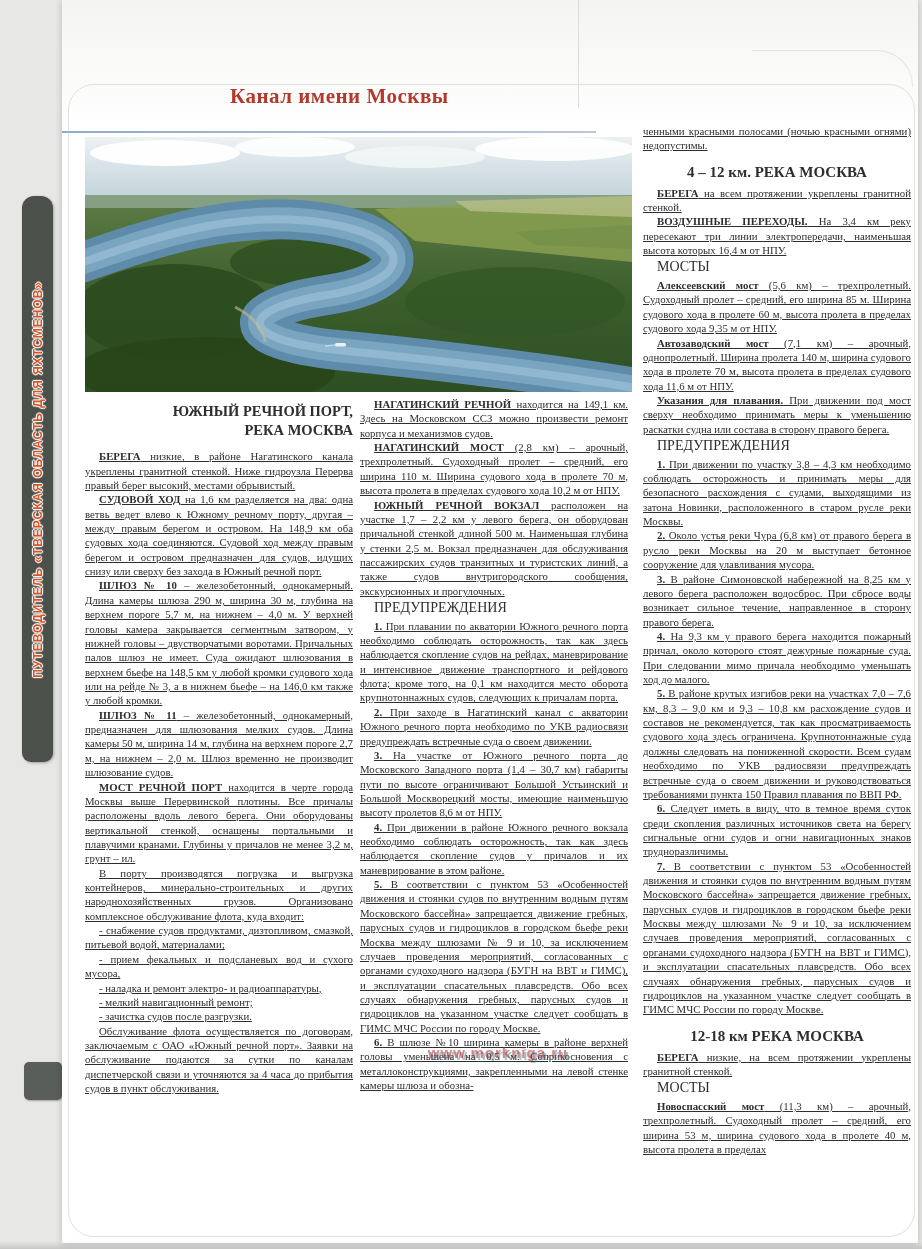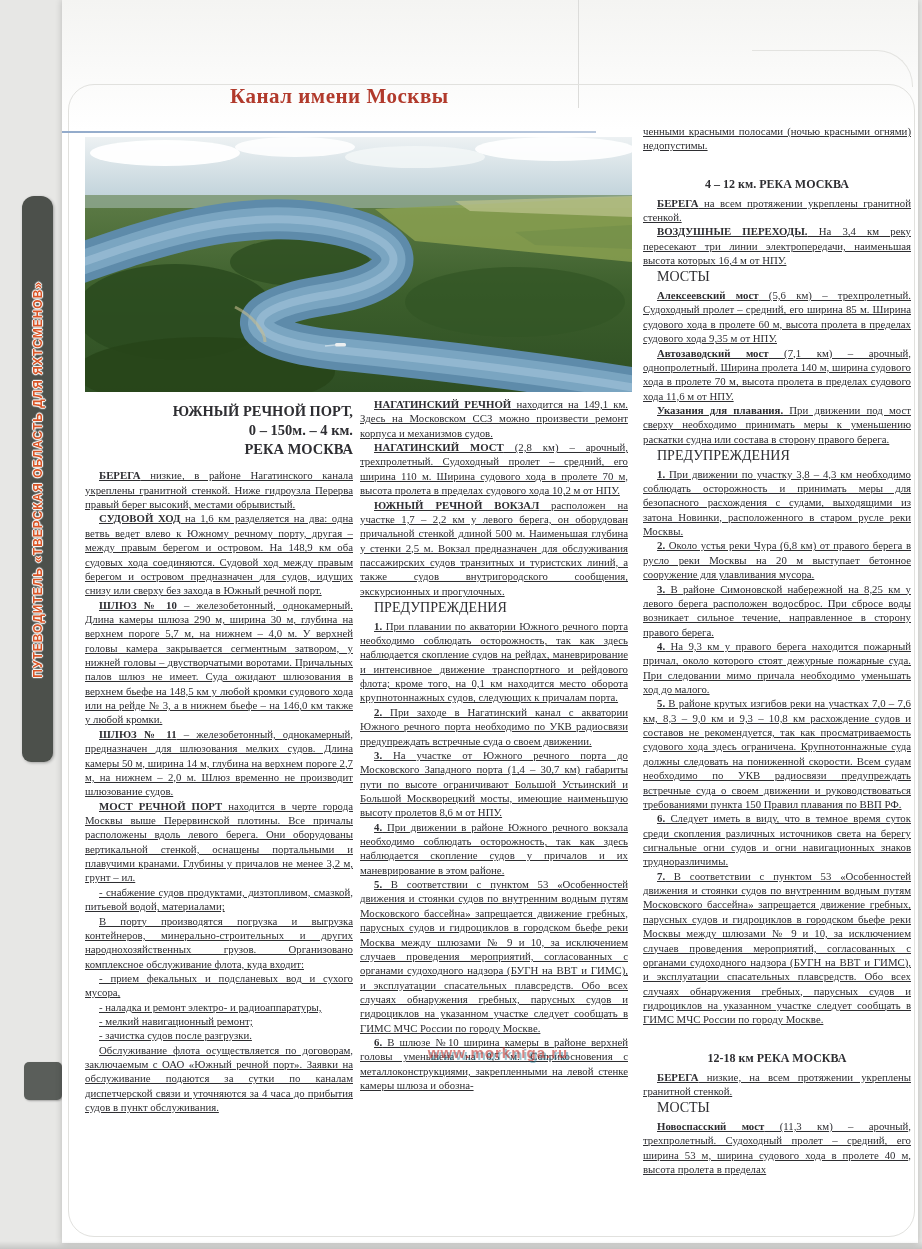--- a/index.html
+++ b/index.html
@@ -42,21 +42,21 @@
   .col{
     position:absolute;font-size:10.8px;line-height:1.33;color:#2e2e32;
     text-align:justify;
   }
   .col-left{left:23px;top:402px;width:268px;height:836px;overflow:hidden;}
   .col-middle{left:298px;top:397px;width:268px;height:841px;overflow:hidden;}
   .col-right{left:581px;top:124px;width:268px;height:1114px;overflow:hidden;}
   .col p.para{margin:0;text-indent:14px;text-decoration:underline;}
   .col p.para.ni{text-indent:0;}
   .col .h1{text-align:right;font-weight:bold;font-size:14.5px;line-height:1.32;margin:0 0 9px;}
-  .col .h1c{text-align:center;font-weight:bold;font-size:12px;margin:24px 0 3px;}
+  .col .h1c{text-align:center;font-weight:bold;font-size:15px;margin:10px 0 3px;}
   .col .h2{font-weight:normal;text-indent:14px;margin:1px 0;font-size:14px;}
 
   .watermark{
     position:absolute;left:286px;top:1044px;width:300px;text-align:center;
     font-family:"Liberation Sans", sans-serif;font-weight:bold;font-size:15px;
     letter-spacing:1px;color:rgba(190,45,40,.58);
     text-shadow:2px 2px 0 rgba(40,125,150,.45);
     pointer-events:none;
   }
 
@@ -130,30 +130,29 @@
       <path d="M-10,128 C70,100 150,72 240,86 C330,100 332,144 242,158 C152,172 150,202 252,213 C362,224 462,236 557,252" fill="none" stroke="#a6c7dc" stroke-width="8" stroke-linecap="round" opacity="0.55"></path>
       <path d="M150,170 C170,180 180,196 180,205" fill="none" stroke="#c6bd90" stroke-width="3" opacity="0.6"></path>
       <rect x="250" y="206" width="11" height="3.5" rx="1.5" fill="#eceff0"></rect>
       <path d="M240,209 L250,208" stroke="#cfe0ea" stroke-width="1.5" opacity="0.8"></path>
     </svg>
   </div>
 
   <div class="col col-left">
       <div class="h1">
         <div>ЮЖНЫЙ РЕЧНОЙ ПОРТ,</div>
-        <div>0 – 150м. – 4 км.</div>
         <div>РЕКА МОСКВА</div>
       </div>
       <p class="para"><b>БЕРЕГА</b> низкие, в районе Нагатинского канала укреплены гранитной стенкой. Ниже гидроузла Перерва правый берег высокий, местами обрывистый.</p>
       <p class="para"><b>СУДОВОЙ ХОД</b> на 1,6 км разделяется на два: одна ветвь ведет влево к Южному речному порту, другая – между правым берегом и островом. На 148,9 км оба судовых хода соединяются. Судовой ход между правым берегом и островом предназначен для судов, идущих снизу или сверху без захода в Южный речной порт.</p>
       <p class="para"><b>ШЛЮЗ № 10</b> – железобетонный, однокамерный. Длина камеры шлюза 290 м, ширина 30 м, глубина на верхнем пороге 5,7 м, на нижнем – 4,0 м. У верхней головы камера закрывается сегментным затвором, у нижней головы – двустворчатыми воротами. Причальных палов шлюз не имеет. Суда ожидают шлюзования в верхнем бьефе на 148,5 км у любой кромки судового хода или на рейде № 3, а в нижнем бьефе – на 146,0 км также у любой кромки.</p>
       <p class="para"><b>ШЛЮЗ № 11</b> – железобетонный, однокамерный, предназначен для шлюзования мелких судов. Длина камеры 50 м, ширина 14 м, глубина на верхнем пороге 2,7 м, на нижнем – 2,0 м. Шлюз временно не производит шлюзование судов.</p>
       <p class="para"><b>МОСТ РЕЧНОЙ ПОРТ</b> находится в черте города Москвы выше Перервинской плотины. Все причалы расположены вдоль левого берега. Они оборудованы вертикальной стенкой, оснащены портальными и плавучими кранами. Глубины у причалов не менее 3,2 м, грунт – ил.</p>
+      <p class="para">В порту производятся погрузка и выгрузка контейнеров, минерально-строительных и других народнохозяйственных грузов. Организовано комплексное обслуживание флота, куда входит:</p>
       <p class="para">- снабжение судов продуктами, дизтопливом, смазкой, питьевой водой, материалами;</p>
-      <p class="para">В порту производятся погрузка и выгрузка контейнеров, минерально-строительных и других народнохозяйственных грузов. Организовано комплексное обслуживание флота, куда входит:</p>
       <p class="para">- прием фекальных и подсланевых вод и сухого мусора,</p>
       <p class="para">- наладка и ремонт электро- и радиоаппаратуры,</p>
       <p class="para">- мелкий навигационный ремонт;</p>
       <p class="para">- зачистка судов после разгрузки.</p>
       <p class="para">Обслуживание флота осуществляется по договорам, заключаемым с ОАО «Южный речной порт». Заявки на обслуживание подаются за сутки по каналам диспетчерской связи и уточняются за 4 часа до прибытия судов в пункт обслуживания.</p>
     </div>
   <div class="col col-middle">
       <p class="para"><b>НАГАТИНСКИЙ РЕЧНОЙ</b> находится на 149,1 км. Здесь на Московском ССЗ можно произвести ремонт корпуса и механизмов судов.</p>
       <p class="para"><b>НАГАТИНСКИЙ МОСТ</b> (2,8 км) – арочный, трехпролетный. Судоходный пролет – средний, его ширина 110 м. Ширина судового хода в пролете 70 м, высота пролета в пределах судового хода 10,2 м от НПУ.</p>
       <p class="para"><b>ЮЖНЫЙ РЕЧНОЙ ВОКЗАЛ</b> расположен на участке 1,7 – 2,2 км у левого берега, он оборудован причальной стенкой длиной 500 м. Наименьшая глубина у стенки 2,5 м. Вокзал предназначен для обслуживания пассажирских судов транзитных и туристских линий, а также судов внутригородского сообщения, экскурсионных и прогулочных.</p>

